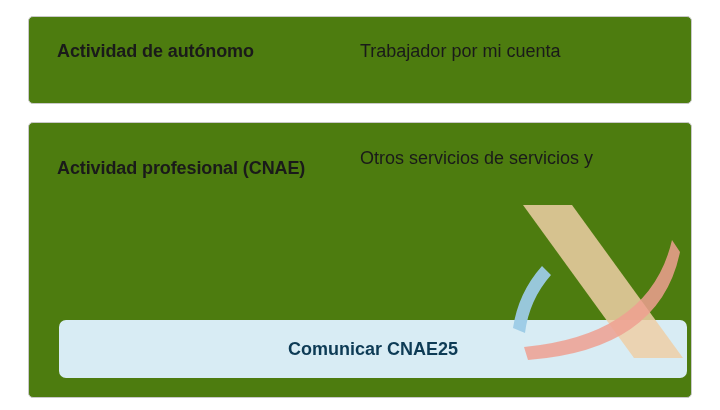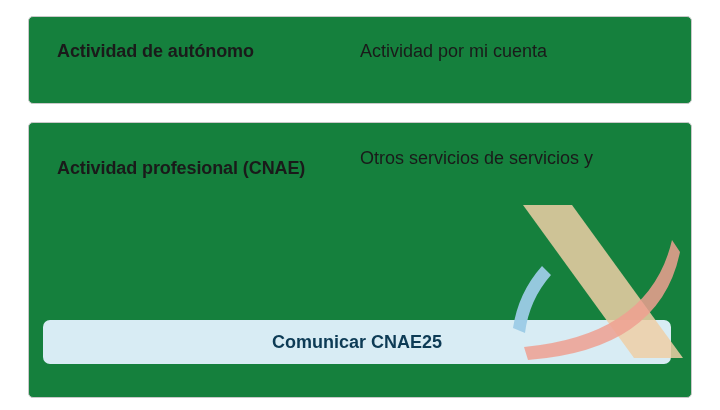--- a/index.html
+++ b/index.html
@@ -1,54 +1,54 @@
 <!DOCTYPE html>
 <html><head>
   <meta charset="utf-8">
   <style>
     html, body { margin: 0; padding: 0; }
     body {
       width: 720px; height: 410px; background: #ffffff; position: relative; overflow: hidden;
       font-family: "Liberation Sans", "DejaVu Sans", sans-serif; color: #1a1a1a;
     }
     .card {
-      position: absolute; left: 28px; width: 664px; background: #15803d;
+      position: absolute; left: 28px; width: 664px; background: #4d7c0f;
       border: 1px solid #c9c9c9; border-radius: 5px; box-sizing: border-box;
     }
     .card-1 { top: 16px; height: 88px; }
     .card-2 { top: 122px; height: 276px; }
     .label {
       position: absolute; left: 28px; font-weight: bold; font-size: 18px; color: #1a1a1a;
       letter-spacing: -0.1px;
     }
     .value {
       position: absolute; left: 331px; font-size: 18px; color: #1a1a1a; line-height: 30px;
       width: 320px;
     }
     .card-1 .label { top: 24px; }
     .card-1 .value { top: 19px; }
     .card-2 .label { top: 35px; }
     .card-2 .value { top: 20px; }
     .value div { white-space: nowrap; }
     .button {
-      position: absolute; left: 14px; top: 197px; width: 628px; height: 44px;
+      position: absolute; left: 30px; top: 197px; width: 628px; height: 58px;
       background: #d8ecf4; border-radius: 7px; display: flex; align-items: center; justify-content: center;
       color: #0d3b55; font-weight: bold; font-size: 18px; cursor: pointer;
     }
     .watermark {
       position: absolute; left: 500px; top: 200px; width: 200px; height: 170px; pointer-events: none;
     }
   </style>
 </head>
 <body>
 
 <div class="card card-1">
   <div class="label">Actividad de autónomo</div>
   <div class="value">
-    <div>Actividad por mi cuenta</div>
+    <div>Trabajador por mi cuenta</div>
   </div>
 </div>
 
 <div class="card card-2">
   <div class="label">Actividad profesional (CNAE)</div>
   <div class="value">
     <div>Otros servicios de servicios y</div>
   </div>
   <div class="button">
     <span>Comunicar CNAE25</span>

